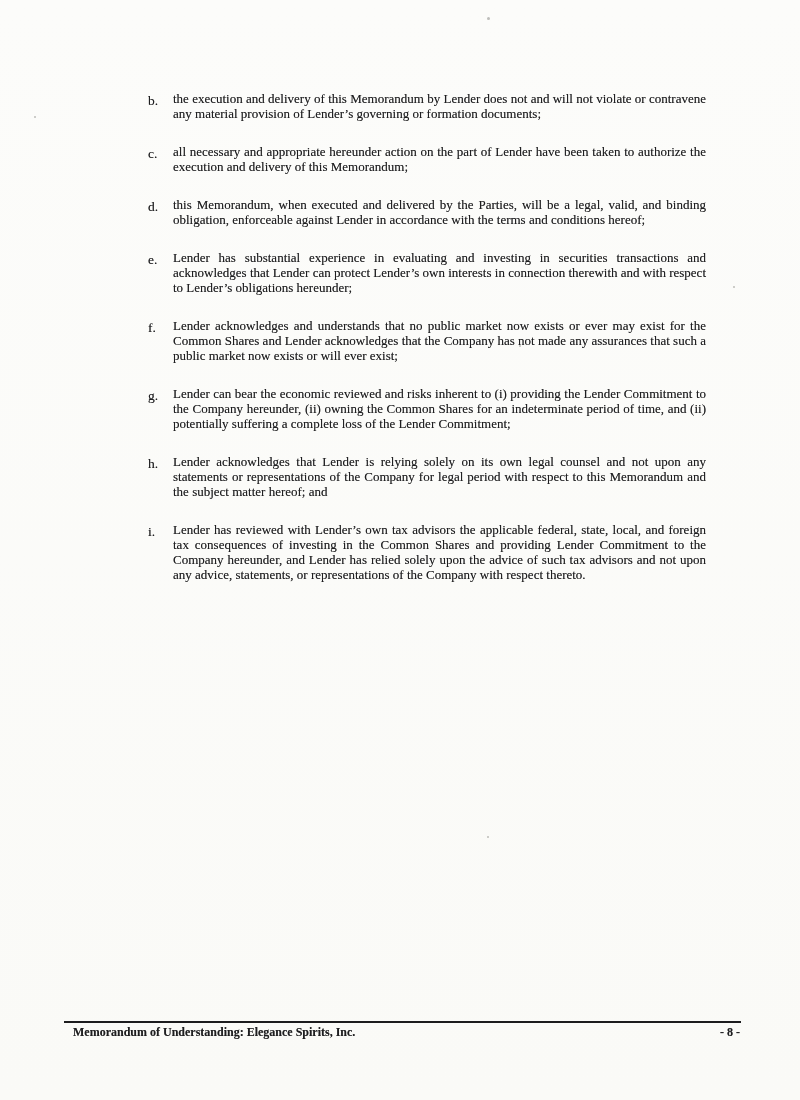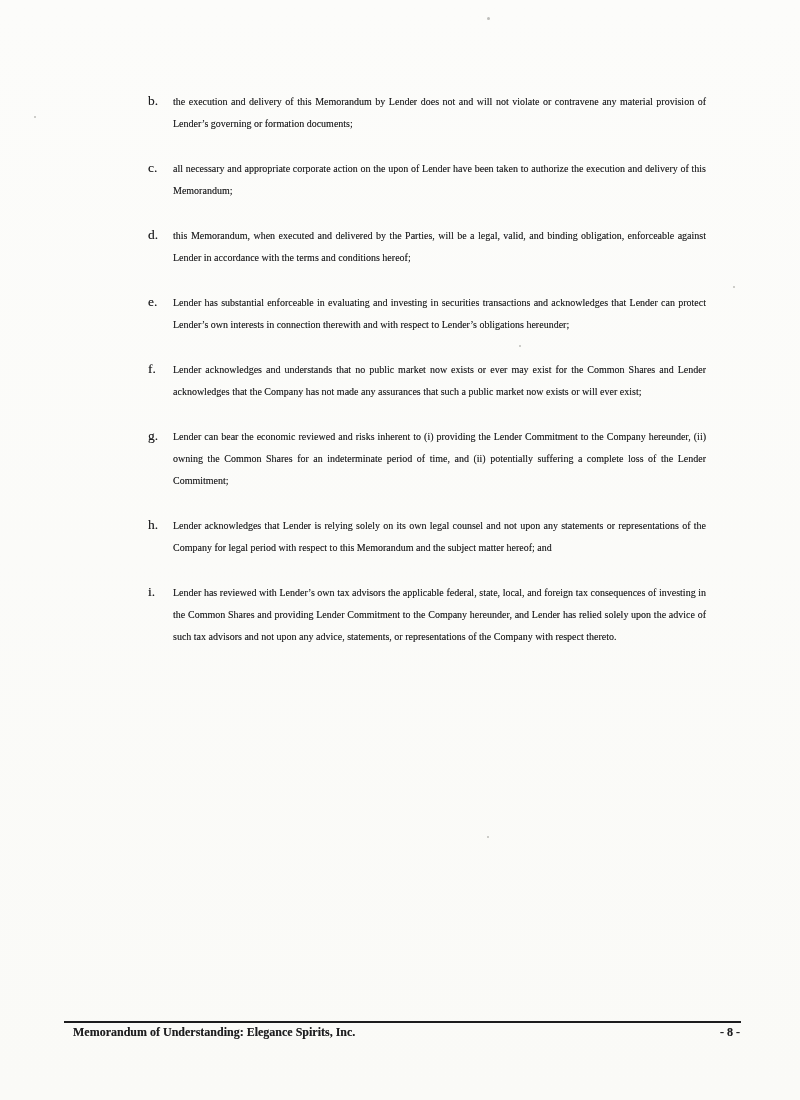--- a/index.html
+++ b/index.html
@@ -33,22 +33,22 @@
   .clause-label {
     flex: 0 0 25px;
     width: 25px;
     font-size: 13.5px;
     line-height: 19.4px;
     text-shadow: 0 0 0.4px rgba(0,0,0,0.45);
   }
   .clause-text {
     margin: 0;
     flex: 1;
-    font-size: 10px;
-    line-height: 22px;
+    font-size: 13px;
+    line-height: 15px;
     text-align: justify;
     text-shadow: 0 0 0.4px rgba(0,0,0,0.45);
   }
   .page-footer {
     position: absolute;
     left: 64px;
     top: 1021px;
     width: 677px;
     border-top: 2px solid #1c1c1e;
     padding-top: 2px;
@@ -91,31 +91,31 @@
 
   <main class="content">
 
     <div class="clause">
       <span class="clause-label">b.</span>
       <p class="clause-text">the execution and delivery of this Memorandum by Lender does not and will not violate or contravene any material provision of Lender’s governing or formation documents;</p>
     </div>
 
     <div class="clause">
       <span class="clause-label">c.</span>
-      <p class="clause-text">all necessary and appropriate corporate action on the upon of Lender have been taken to authorize the execution and delivery of this Memorandum;</p>
+      <p class="clause-text">all necessary and appropriate hereunder action on the part of Lender have been taken to authorize the execution and delivery of this Memorandum;</p>
     </div>
 
     <div class="clause">
       <span class="clause-label">d.</span>
       <p class="clause-text">this Memorandum, when executed and delivered by the Parties, will be a legal, valid, and binding obligation, enforceable against Lender in accordance with the terms and conditions hereof;</p>
     </div>
 
     <div class="clause">
       <span class="clause-label">e.</span>
-      <p class="clause-text">Lender has substantial enforceable in evaluating and investing in securities transactions and acknowledges that Lender can protect Lender’s own interests in connection therewith and with respect to Lender’s obligations hereunder;</p>
+      <p class="clause-text">Lender has substantial experience in evaluating and investing in securities transactions and acknowledges that Lender can protect Lender’s own interests in connection therewith and with respect to Lender’s obligations hereunder;</p>
     </div>
 
     <div class="clause">
       <span class="clause-label">f.</span>
       <p class="clause-text">Lender acknowledges and understands that no public market now exists or ever may exist for the Common Shares and Lender acknowledges that the Company has not made any assurances that such a public market now exists or will ever exist;</p>
     </div>
 
     <div class="clause">
       <span class="clause-label">g.</span>
       <p class="clause-text">Lender can bear the economic reviewed and risks inherent to (i) providing the Lender Commitment to the Company hereunder, (ii) owning the Common Shares for an indeterminate period of time, and (ii) potentially suffering a complete loss of the Lender Commitment;</p>

